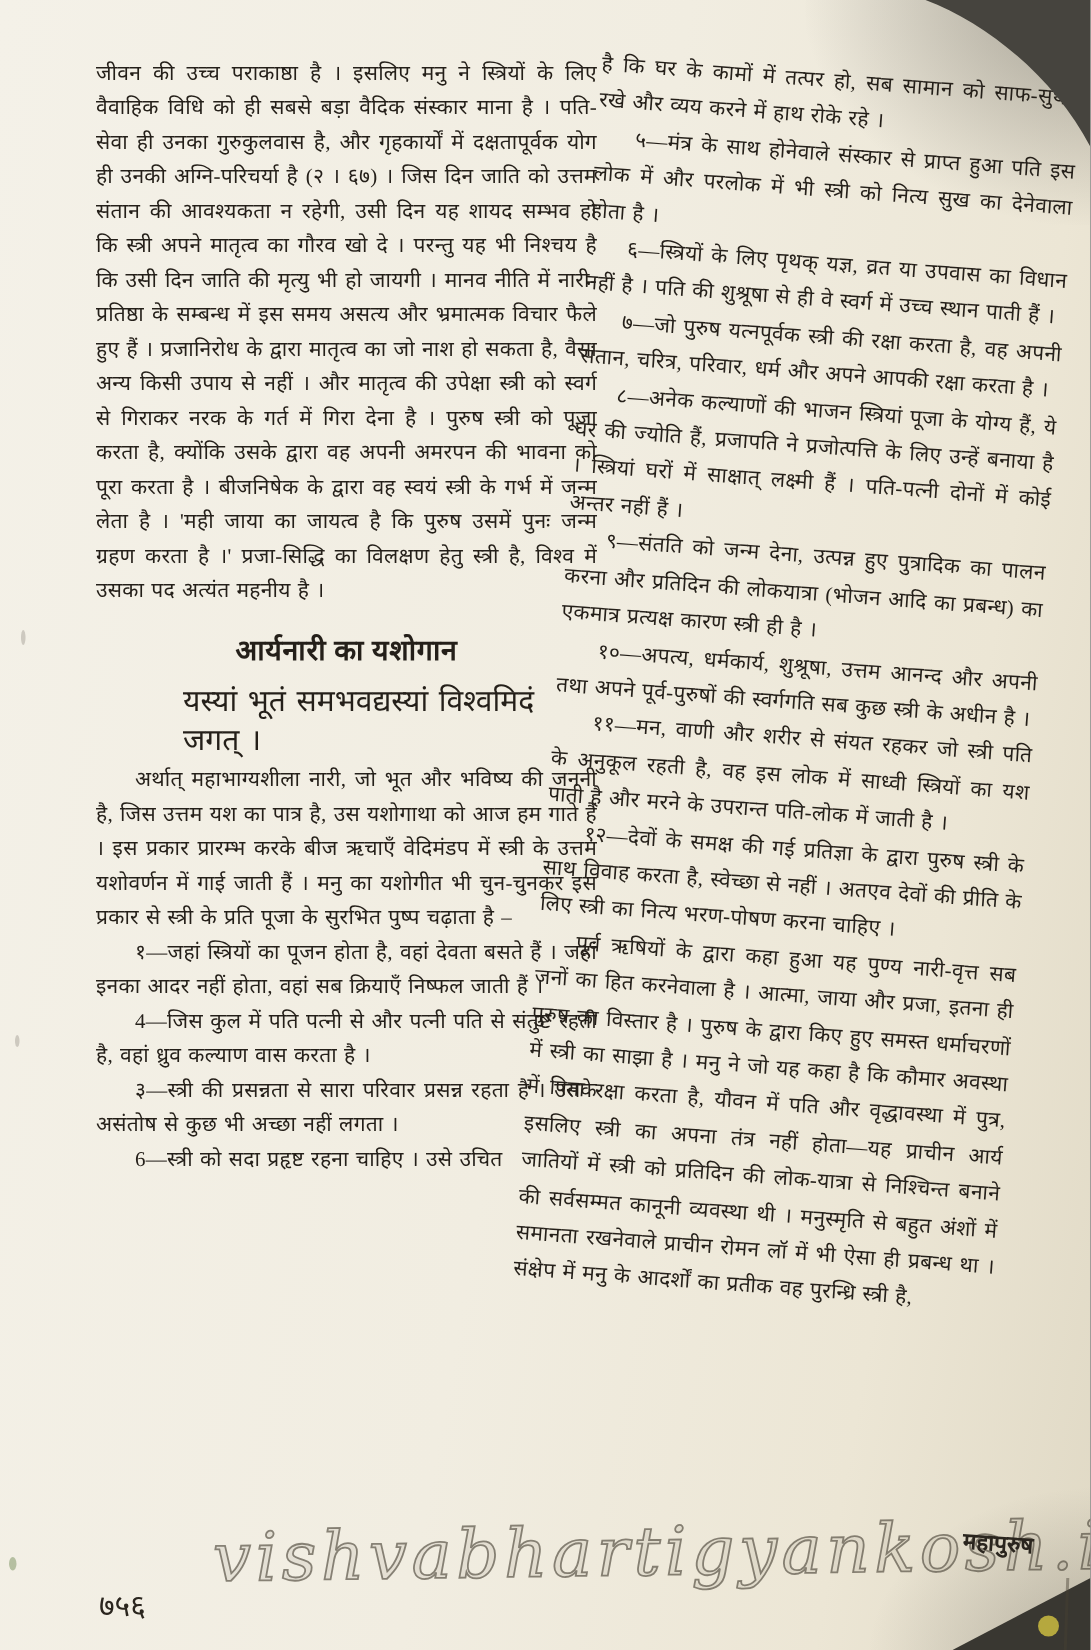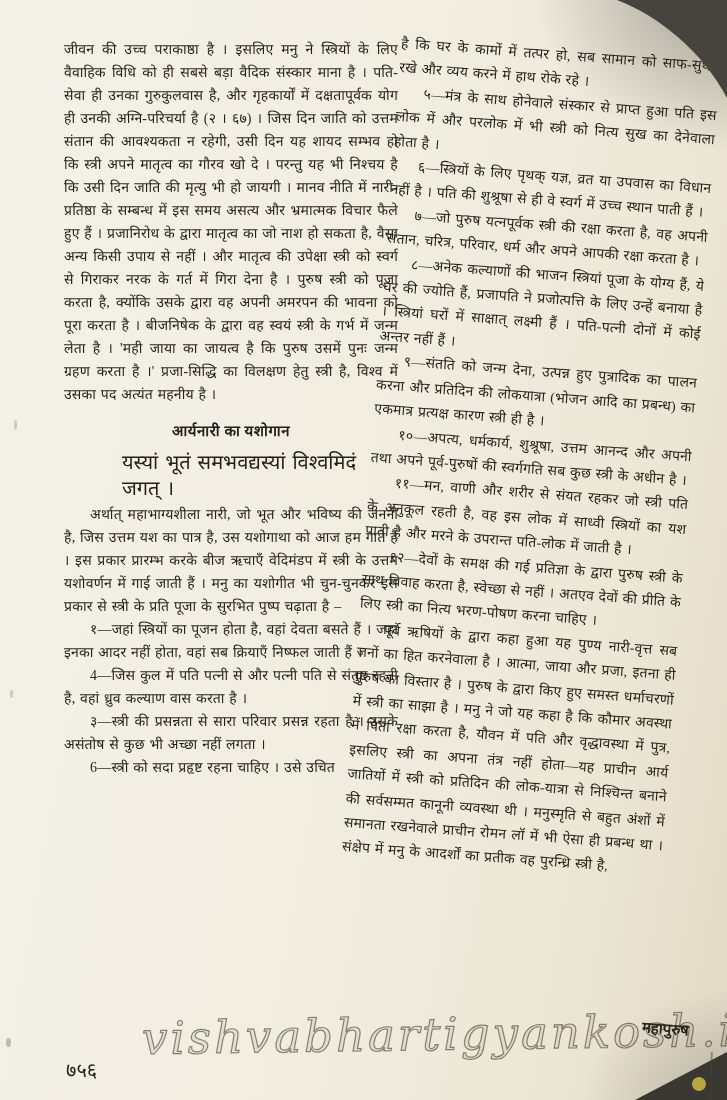--- a/index.html
+++ b/index.html
@@ -20,21 +20,21 @@
   .col-right{left:402px;top:32px;width:320px;height:1010px;
     transform:rotate(4.2deg);transform-origin:0 0;}
   .para{
     margin:0;text-align:justify;text-indent:26px;
     font-size:14px;line-height:23px;
     letter-spacing:0.2px;word-spacing:1px;
   }
   .col-right .para{line-height:24.4px;}
   .noindent{text-indent:0;}
   .heading{
-    margin:14px 0 10px 0;text-align:center;font-size:15px;font-weight:bold;
+    margin:14px 0 10px 0;text-align:center;font-size:19px;font-weight:bold;
     letter-spacing:0.5px;
   }
   .verse{margin:2px 0 2px 58px;font-size:20px;line-height:25.5px;word-spacing:2px;}
   .watermark{
     position:absolute;left:142px;top:1008px;width:580px;
     font-family:"DejaVu Serif","Liberation Serif",serif;
     font-style:italic;font-size:45px;letter-spacing:3px;white-space:nowrap;
     color:rgba(150,143,126,0.14);
     -webkit-text-stroke:1.2px rgba(80,74,62,0.65);
     transform:rotate(-0.8deg);

